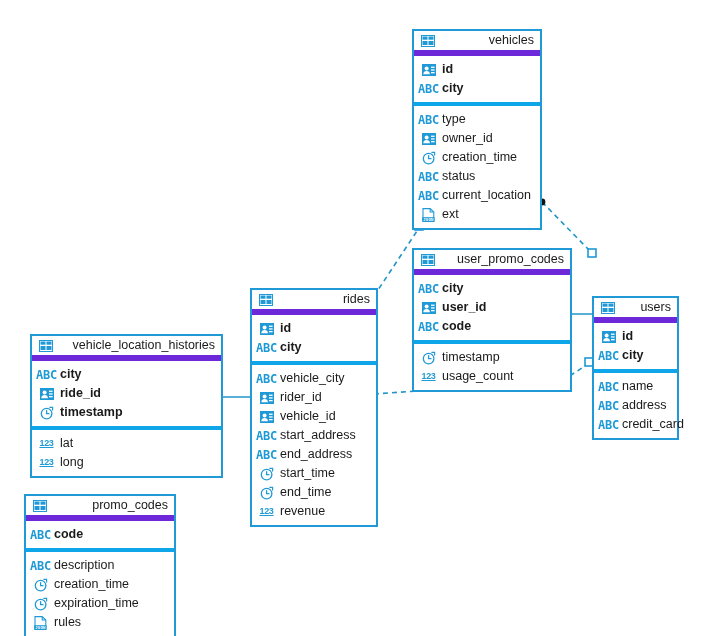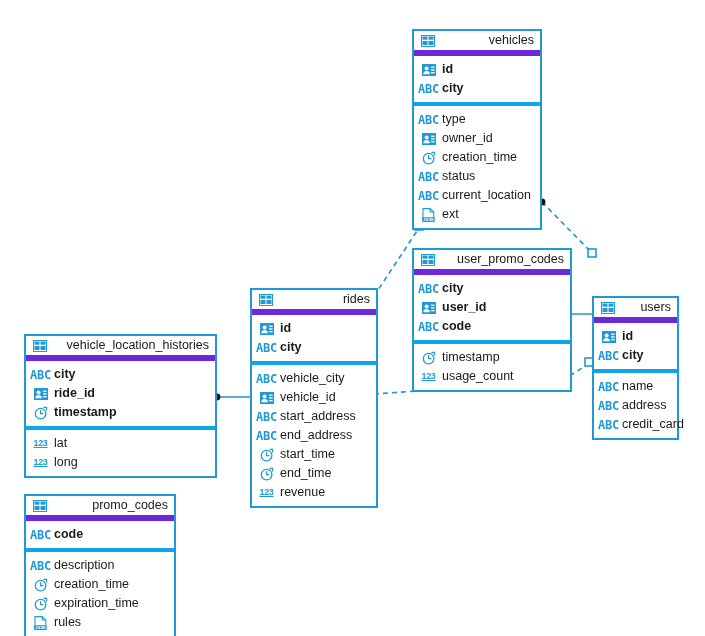--- a/index.html
+++ b/index.html
@@ -407,20 +407,33 @@
           <span class="ico">
             <svg width="14" height="12" viewBox="0 0 14 12">
               <rect x="0" y="0" width="14" height="12" fill="#1f9ad6"></rect>
               <circle cx="4.6" cy="4.4" r="2.0" fill="#ffffff"></circle>
               <path d="M1.3 10.2c0-2 1.5-3.1 3.3-3.1s3.3 1.1 3.3 3.1z" fill="#ffffff"></path>
               <rect x="9" y="2.6" width="3.6" height="1.3" fill="#ffffff"></rect>
               <rect x="9" y="5.3" width="3.6" height="1.3" fill="#ffffff"></rect>
               <rect x="9" y="8" width="3.6" height="1.3" fill="#ffffff"></rect>
             </svg>
           </span>
+          <span class="field-label">rider_id</span>
+        </div>
+        <div class="field">
+          <span class="ico">
+            <svg width="14" height="12" viewBox="0 0 14 12">
+              <rect x="0" y="0" width="14" height="12" fill="#1f9ad6"></rect>
+              <circle cx="4.6" cy="4.4" r="2.0" fill="#ffffff"></circle>
+              <path d="M1.3 10.2c0-2 1.5-3.1 3.3-3.1s3.3 1.1 3.3 3.1z" fill="#ffffff"></path>
+              <rect x="9" y="2.6" width="3.6" height="1.3" fill="#ffffff"></rect>
+              <rect x="9" y="5.3" width="3.6" height="1.3" fill="#ffffff"></rect>
+              <rect x="9" y="8" width="3.6" height="1.3" fill="#ffffff"></rect>
+            </svg>
+          </span>
           <span class="field-label">vehicle_id</span>
         </div>
         <div class="field">
           <span class="ico">
             <span class="ico-abc">ABC</span>
           </span>
           <span class="field-label">start_address</span>
         </div>
         <div class="field">
           <span class="ico">
@@ -449,21 +462,21 @@
           <span class="field-label">end_time</span>
         </div>
         <div class="field">
           <span class="ico">
             <span class="ico-num">123</span>
           </span>
           <span class="field-label">revenue</span>
         </div>
       </div>
     </div>
-    <div class="entity" style="left: 24px; top: 334px; width: 193px;">
+    <div class="entity" style="left: 30px; top: 334px; width: 193px;">
       <div class="entity-header">
         <span class="ico">
           <svg width="14" height="12" viewBox="0 0 14 12">
             <rect x="0.5" y="0.5" width="13" height="11" fill="#ffffff" stroke="#1f9ad6" stroke-width="1"></rect>
             <rect x="1.5" y="1.5" width="5" height="3.2" fill="#1f9ad6"></rect>
             <rect x="7.5" y="1.5" width="5" height="3.2" fill="#1f9ad6"></rect>
             <rect x="1.5" y="6" width="5" height="4" fill="#1f9ad6"></rect>
             <rect x="7.5" y="6" width="5" height="4" fill="#1f9ad6"></rect>
           </svg>
         </span>

